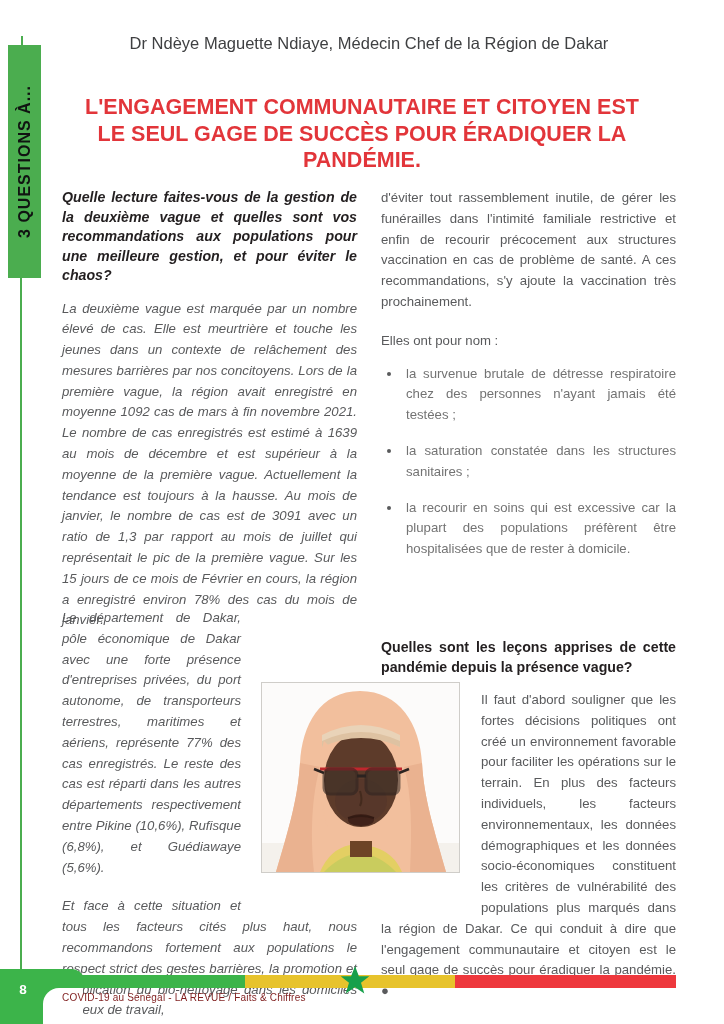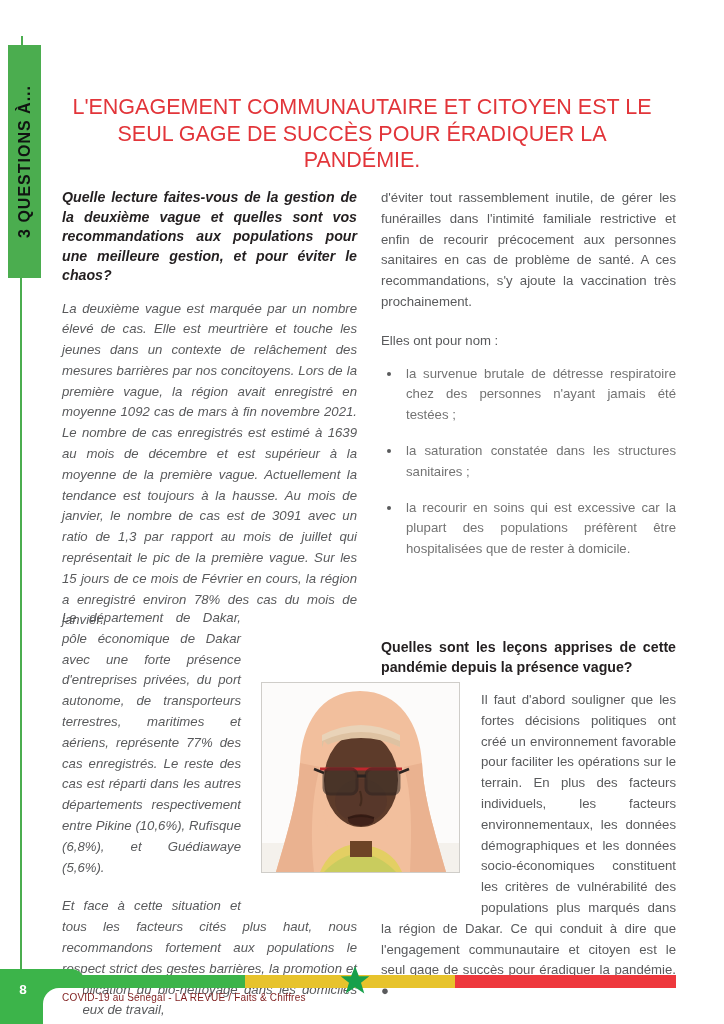--- a/index.html
+++ b/index.html
@@ -18,21 +18,21 @@
   }
   .side-tick{position:absolute;left:21px;top:36px;width:2px;height:9px;background:#4bad4f;}
   .side-line{position:absolute;left:20px;top:278px;width:2px;height:691px;background:#4bad4f;}
   
   .author-line{
     position:absolute;left:62px;top:34px;width:614px;text-align:center;
     font-size:16.5px;color:#3f4042;
   }
   .main-title{
     position:absolute;left:72px;top:80px;width:580px;text-align:center;
-    font-size:21.5px;line-height:26.5px;font-weight:400;color:#e2353a;
+    font-size:21.5px;line-height:26.5px;font-weight:700;color:#e2353a;
   }
   
   .col{position:absolute;top:188px;width:295px;}
   .col-left{left:62px;font-style:italic;}
   .col-right{left:381px;}
   .question{
     font-size:14.2px;line-height:19.5px;font-weight:700;color:#231f20;
     text-align:justify;margin:0 0 13px 0;
   }
   .body-p{
@@ -74,34 +74,35 @@
 <body>
 
 <div class="page">
 
   <div class="side-tick"></div>
   <div class="side-tab">
     <span class="vtext">3 QUESTIONS À...</span>
   </div>
   <div class="side-line"></div>
 
+  <div class="author-line">Dr Ndèye Maguette Ndiaye, Médecin Chef de la Région de Dakar</div>
   <h1 class="main-title">L'ENGAGEMENT COMMUNAUTAIRE ET CITOYEN EST LE SEUL GAGE DE SUCCÈS POUR ÉRADIQUER LA PANDÉMIE.</h1>
 
   <div class="col col-left">
     <h3 class="question">Quelle lecture faites-vous de la gestion de la deuxième vague et quelles sont vos recommandations aux populations pour une meilleure gestion, et pour éviter le chaos?</h3>
     <p class="body-p">La deuxième vague est marquée par un nombre élevé de cas. Elle est meurtrière et touche les jeunes dans un contexte de relâchement des mesures barrières par nos concitoyens. Lors de la première vague, la région avait enregistré en moyenne 1092 cas de mars à fin novembre 2021. Le nombre de cas enregistrés est estimé à 1639 au mois de décembre et est supérieur à la moyenne de la première vague. Actuellement la tendance est toujours à la hausse. Au mois de janvier, le nombre de cas est de 3091 avec un ratio de 1,3 par rapport au mois de juillet qui représentait le pic de la première vague. Sur les 15 jours de ce mois de Février en cours, la région a enregistré environ 78% des cas du mois de janvier.</p>
     <div class="pinned-left">
       <span class="spacer-right"></span>
       <p class="body-p">Le département de Dakar, pôle économique de Dakar avec une forte présence d'entreprises privées, du port autonome, de transporteurs terrestres, maritimes et aériens, représente 77% des cas enregistrés. Le reste des cas est réparti dans les autres départements respectivement entre Pikine (10,6%), Rufisque (6,8%), et Guédiawaye (5,6%).</p>
       <p class="body-p">Et face à cette situation et tous les facteurs cités plus haut, nous recommandons fortement aux populations le respect strict des gestes barrières, la promotion et l'application du bio-nettoyage dans les domiciles et lieux de travail,</p>
     </div>
   </div>
 
   <div class="col col-right">
-    <p class="body-p">d'éviter tout rassemblement inutile, de gérer les funérailles dans l'intimité familiale restrictive et enfin de recourir précocement aux personnes sanitaires en cas de problème de santé. A ces recommandations, s'y ajoute la vaccination très prochainement.</p>
+    <p class="body-p">d'éviter tout rassemblement inutile, de gérer les funérailles dans l'intimité familiale restrictive et enfin de recourir précocement aux structures vaccination en cas de problème de santé. A ces recommandations, s'y ajoute la vaccination très prochainement.</p>
     <p class="body-p" style="margin-bottom:8px;">Elles ont pour nom :</p>
     <ul class="problems">
       <li>la survenue brutale de détresse respiratoire chez des personnes n'ayant jamais été testées ;</li>
       <li>la saturation constatée dans les structures sanitaires ;</li>
       <li>la recourir en soins qui est excessive car la plupart des populations préfèrent être hospitalisées que de rester à domicile.</li>
     </ul>
     <div class="pinned-right">
       <h3 class="question">Quelles sont les leçons apprises de cette pandémie depuis la présence vague?</h3>
       <span class="spacer-left"></span>
       <p class="body-p">Il faut d'abord souligner que les fortes décisions politiques ont créé un environnement favorable pour faciliter les opérations sur le terrain. En plus des facteurs individuels, les facteurs environnementaux, les données démographiques et les données socio-économiques constituent les critères de vulnérabilité des populations plus marqués dans la région de Dakar. Ce qui conduit à dire que l'engagement communautaire et citoyen est le seul gage de succès pour éradiquer la pandémie. ●</p>

